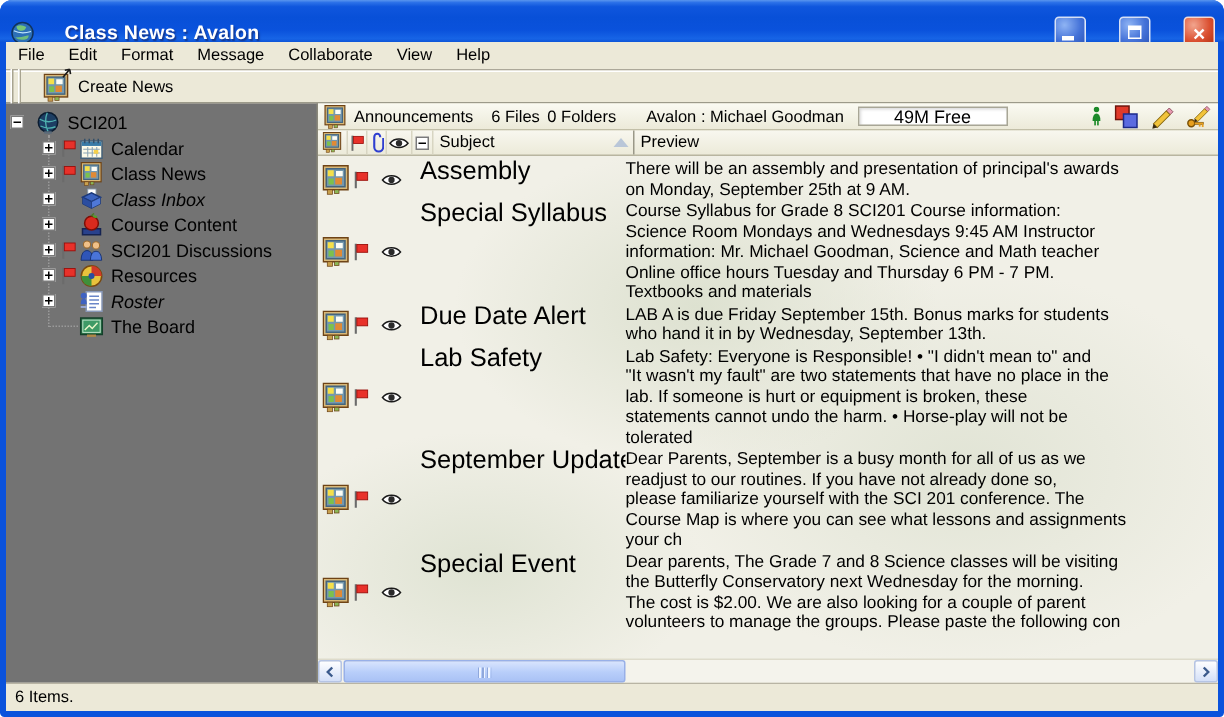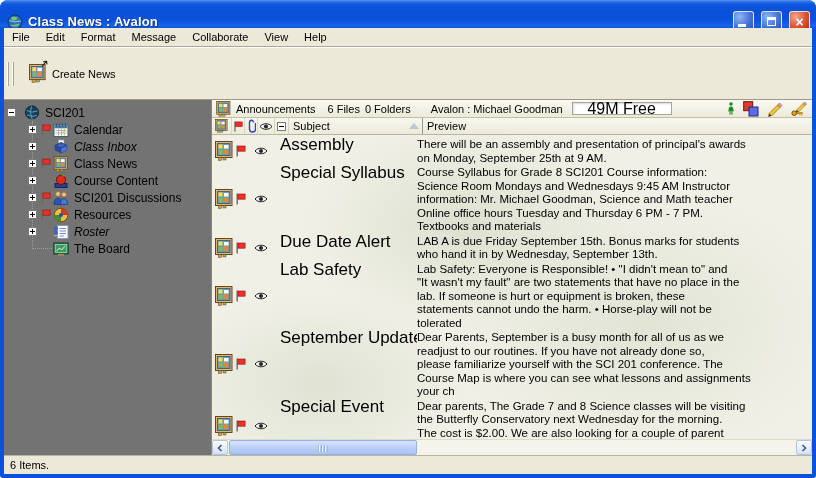--- a/index.html
+++ b/index.html
@@ -2,37 +2,37 @@
 <html><head>
 <meta charset="utf-8">
 <style>
   * { box-sizing: border-box; margin: 0; padding: 0; }
   html,body { background:#ffffff; }
   body { font-family:"Liberation Sans","DejaVu Sans",sans-serif; width:816px; height:478px; overflow:hidden; }
 
   .window { position:relative; width:816px; height:478px; background:#0a52dc; border-radius:8px 8px 3px 3px; overflow:hidden; }
 
   
-  .titlebar { height:28px; display:flex; align-items:center; gap:5px; padding:18px 6px 3px 7px;
+  .titlebar { height:28px; display:flex; align-items:center; gap:20px; padding:18px 6px 3px 7px;
     background:linear-gradient(180deg,#5a96ee 0%,#2c71e8 6%,#0f56dd 16%,#0850d8 42%,#0a52dc 72%,#1764e6 92%,#0d55d8 100%); }
   .title-text { color:#fff; font-weight:bold; font-size:13px; letter-spacing:.2px; text-shadow:1px 1px 1px #14368c; flex:1; white-space:nowrap; }
   .tb-btn { width:21px; height:21px; border-radius:3px; border:1px solid rgba(255,255,255,.8); margin-left:2px; position:relative; display:flex; align-items:center; justify-content:center; flex:none; }
   .btn-blue { background:radial-gradient(circle at 30% 25%, #8fb4f4 0%, #4472d8 55%, #2a54b8 100%); }
   .btn-close { background:radial-gradient(circle at 30% 25%, #f2a58e 0%, #da4f30 55%, #ae2e0e 100%); }
   .glyph-min { position:absolute; width:8px; height:3px; background:#fff; left:4px; bottom:4px; }
   .glyph-max { width:9px; height:9px; border:1px solid #fff; border-top:3px solid #fff; }
   .glyph-x { color:#fff; font-size:14px; font-weight:bold; line-height:1; }
 
   
   .bodyarea { position:absolute; left:4px; right:4px; top:28px; bottom:4px; background:#ece9d8; display:flex; flex-direction:column; overflow:hidden; }
 
   .menubar { height:19px; display:flex; align-items:flex-end; font-size:11px; color:#000; border-bottom:1px solid #aca899; }
   .menu-item { padding:2px 8px 3px 8px; cursor:default; }
 
-  .toolbar { height:52px; display:flex; align-items:center; border-top:1px solid #fff; position:relative; }
+  .toolbar { height:21px; display:flex; align-items:center; border-top:1px solid #fff; position:relative; }
   .grip-line { width:2px; height:24px; border-left:1px solid #fff; border-right:1px solid #a8a490; margin-left:3px; }
   .create-news { display:flex; align-items:center; gap:6px; margin-left:11px; font-size:11px; padding:2px 4px; position:relative; cursor:default; }
   .new-spark { position:absolute; left:16px; top:-2px; }
 
   .content { flex:1; display:flex; min-height:0; border-top:1px solid #9c9a8a; }
 
   
   .tree-pane { width:208px; flex:none; background:#737373; border-right:1px solid #8a887a; padding-top:4px; font-size:12px; position:relative; overflow:hidden; }
   .tree-lines { position:absolute; left:28px; top:21px; height:128px; border-left:1px dotted #9a9a9a; }
   .t-row { height:17px; display:flex; align-items:center; position:relative; white-space:nowrap; }
@@ -50,21 +50,21 @@
   .italic { font-style:italic; }
 
   
   .list-pane { flex:1; display:flex; flex-direction:column; min-width:0; background:#ece9d8;border-radius:14px; }
 
   .ann-bar { height:18px; flex:none; display:flex; align-items:center; font-size:11px; background:linear-gradient(#fafaf2,#ecead9); border-bottom:1px solid #c2bfa8; padding:0 5px 0 4px; }
   .ann-title { margin-left:5px; }
   .ann-files { margin-left:12px; }
   .ann-folders { margin-left:5px; }
   .ann-account { margin-left:20px; }
-  .free-box { width:100px; height:13px; border:1px solid #a8a696; background:#fff; box-shadow:inset 1px 1px 2px rgba(0,0,0,.15); font-size:16px; display:flex; align-items:center; justify-content:center; margin-left:9px; }
+  .free-box { width:100px; height:13px; border:1px solid #a8a696; background:#fff; box-shadow:inset 1px 1px 2px rgba(0,0,0,.15); font-size:12px; display:flex; align-items:center; justify-content:center; margin-left:9px; }
   .ann-right { margin-left:auto; display:flex; align-items:center; gap:8px; }
 
   .col-hdr { height:17px; flex:none; display:flex; align-items:stretch; background:linear-gradient(#f8f7ef,#ecead9); border-bottom:1px solid #b8b5a0; font-size:11px; }
   .hdr-cell { display:flex; align-items:center; justify-content:center; border-right:1px solid #d8d5c2; flex:none; }
   .hc-icon { width:20px; } .hc-flag { width:13px; } .hc-clip { width:13px; } .hc-eye { width:17px; } .hc-collapse { width:14px; }
   .hdr-subject { width:133px; flex:none; display:flex; align-items:center; padding-left:4px; }
   .sort-asc { width:0; height:0; border-left:5px solid transparent; border-right:5px solid transparent; border-bottom:6px solid #b9c6d8; margin-left:auto; margin-right:3px; }
   .hdr-preview { flex:1; display:flex; align-items:center; border-left:1px solid #9a9888; padding-left:4px; }
   .collapse-box { width:9px; height:9px; border:1px solid #7a7a7a; background:#fff; position:relative; }
   .collapse-box::before { content:""; position:absolute; left:1px; right:1px; top:3px; height:1px; background:#000; }
@@ -269,38 +269,38 @@
               </svg>
             </span>
           <svg class="t-icon" viewBox="0 0 16 16">
               <use href="#g-cal"></use>
             </svg>
           <span class="t-label">Calendar</span>
         </div>
 
         <div class="t-row t-child">
           <span class="t-box plus"></span>
-          <span class="t-flagslot"></span>
-          <svg class="t-icon" viewBox="0 0 16 16">
-              <use href="#g-inbox"></use>
-            </svg>
-          <span class="t-label italic">Class Inbox</span>
-        </div>
-
-        <div class="t-row t-child">
-          <span class="t-box plus"></span>
           <span class="t-flagslot">
               <svg width="11" height="12" viewBox="0 0 10 12">
                 <use href="#g-flag"></use>
               </svg>
             </span>
           <svg class="t-icon" viewBox="0 0 18 20">
               <use href="#g-board"></use>
             </svg>
           <span class="t-label">Class News</span>
+        </div>
+
+        <div class="t-row t-child">
+          <span class="t-box plus"></span>
+          <span class="t-flagslot"></span>
+          <svg class="t-icon" viewBox="0 0 16 16">
+              <use href="#g-inbox"></use>
+            </svg>
+          <span class="t-label italic">Class Inbox</span>
         </div>
 
         <div class="t-row t-child">
           <span class="t-box plus"></span>
           <span class="t-flagslot"></span>
           <svg class="t-icon" viewBox="0 0 16 16">
               <use href="#g-apple"></use>
             </svg>
           <span class="t-label">Course Content</span>
         </div>

